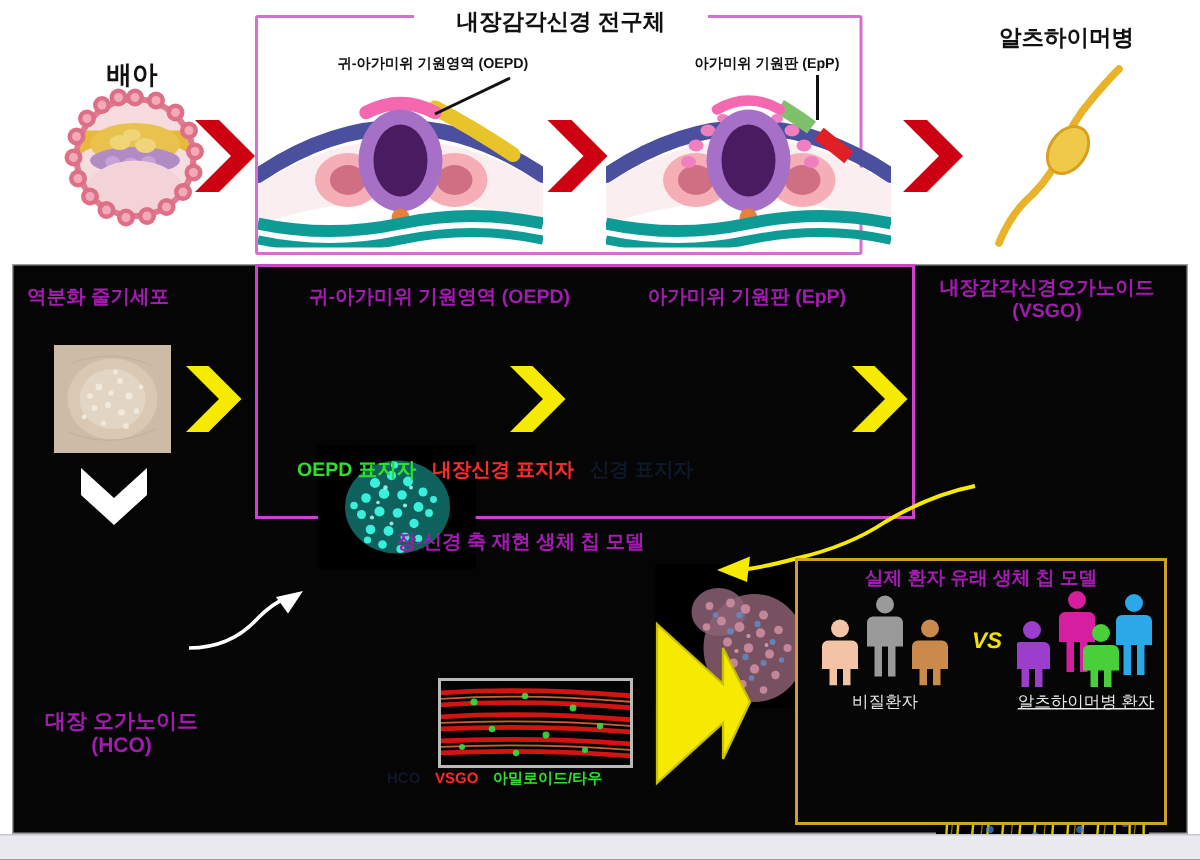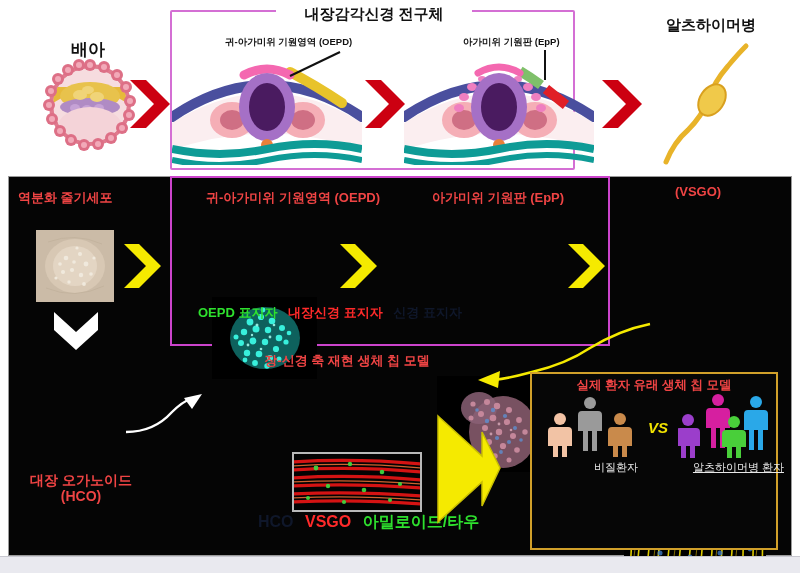--- a/index.html
+++ b/index.html
@@ -43,21 +43,21 @@
 
   
   .xsec { width: 190px; height: 120px; }
 
   
   .blackpanel {
     background: #050505;
     border: 1px solid #9a9a9a;
   }
   .bp-label {
-    color: #ef4444;
+    color: #a21caf;
     font-weight: bold;
     white-space: nowrap;
     text-align: center;
     line-height: 1.15;
   }
   .micro {
     background: #000;
     position: relative;
     overflow: hidden;
   }
@@ -69,21 +69,21 @@
   .inner-magenta {
     border: 2px solid #cc44cc;
   }
 
   
   .patient-box {
     border: 2px solid #d1a02a;
     background: #060606;
   }
   .vs-text { color: #f2e300; font-weight: bold; }
-  .person-label { color: #e8e8e8; white-space: nowrap; text-align: right; }
+  .person-label { color: #e8e8e8; white-space: nowrap; text-align: center; }
 
   
   .bottom-band {
     background: #e9e9ef;
     border-top: 1px solid #c8c8d0;
   }
 </style>
 </head>
 <body>
 
@@ -390,20 +390,21 @@
     <span class="lg-yellow" style="margin-left:7px;">신경 표지자</span>
   </div>
 
   <div class="abs" style="left:566px; top:242px;">
     <svg class="chev-yellow" width="40" height="48" viewBox="0 0 40 48">
       <path d="M2 2 L24 24 L2 46 L17 46 L39 24 L17 2 Z" fill="#f5ea00"></path>
     </svg>
   </div>
 
   <div class="abs bp-label" style="left:608px; top:185px; width:180px; font-size:13px;">
+    <div>내장감각신경오가노이드</div>
     <div>(VSGO)</div>
   </div>
   <div class="abs micro" style="left:624px; top:229px; width:142px; height:93px;">
     <svg width="142" height="93" viewBox="0 0 142 93">
       <rect width="142" height="93" fill="#000"></rect>
       <g stroke="#e8d400" stroke-width="1.6" fill="none" opacity="0.95">
         <path d="M4 0 Q10 40 6 93"></path>
           <path d="M14 0 Q20 44 12 93"></path>
           <path d="M24 0 Q30 42 22 93"></path>
         <path d="M34 0 Q40 46 32 93"></path>
@@ -510,21 +511,21 @@
         <circle cx="34" cy="32" r="2.2"></circle>
           <circle cx="70" cy="36" r="2.3"></circle>
           <circle cx="106" cy="30" r="2.1"></circle>
         <circle cx="14" cy="44" r="2"></circle>
           <circle cx="50" cy="48" r="2.1"></circle>
           <circle cx="96" cy="46" r="2"></circle>
       </g>
     </svg>
   </div>
 
-  <div class="abs legend" style="left:258px; top:512px; font-size:16px;">
+  <div class="abs legend" style="left:258px; top:512px; font-size:10px;">
     <span class="lg-yellow">HCO</span>
     <span class="lg-red" style="margin-left:7px;">VSGO</span>
     <span class="lg-green" style="margin-left:7px;">아밀로이드/타우</span>
   </div>
 
   <div class="abs" style="left:432px; top:410px;">
     <svg width="72" height="118" viewBox="0 0 72 118">
       <path d="M6 6 L50 46 L50 22 L68 58 L50 96 L50 72 L6 112 Z" fill="#f5ea00" stroke="#c9bf00" stroke-width="1.5"></path>
     </svg>
   </div>

